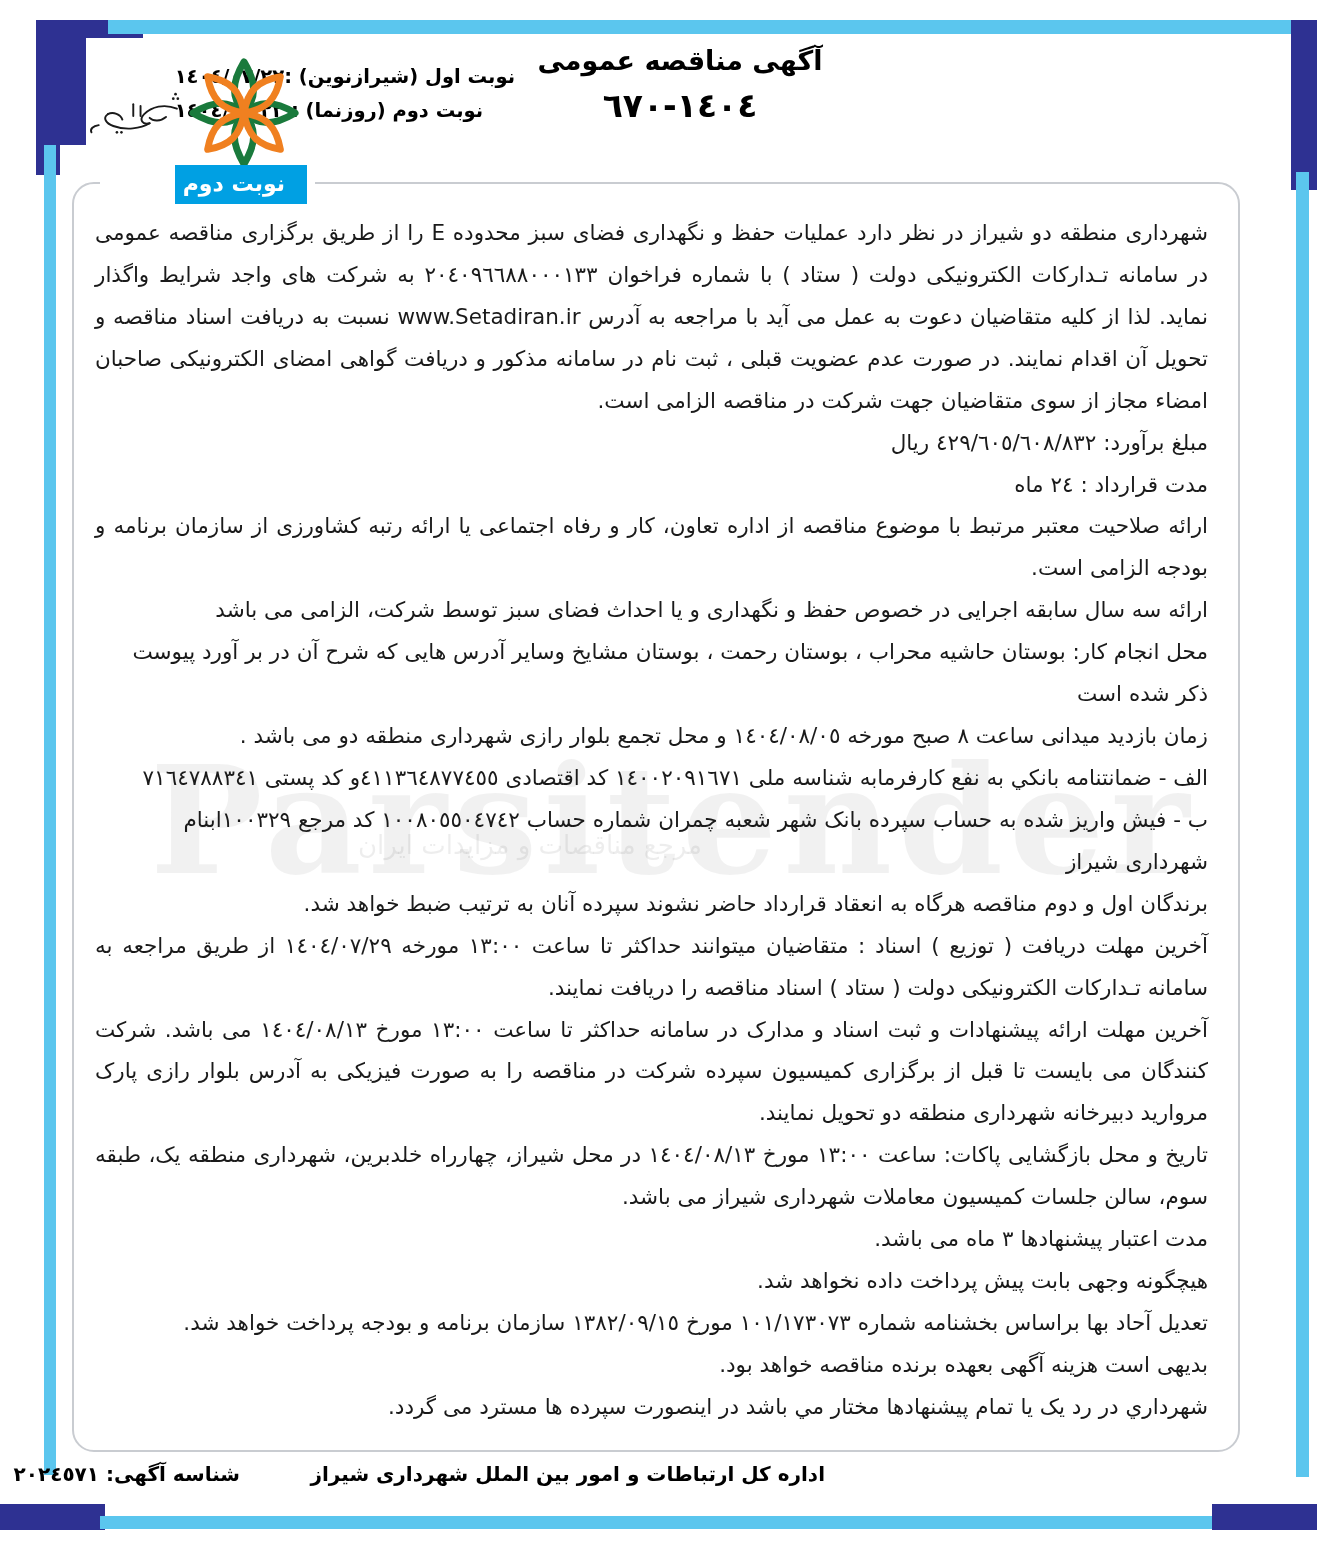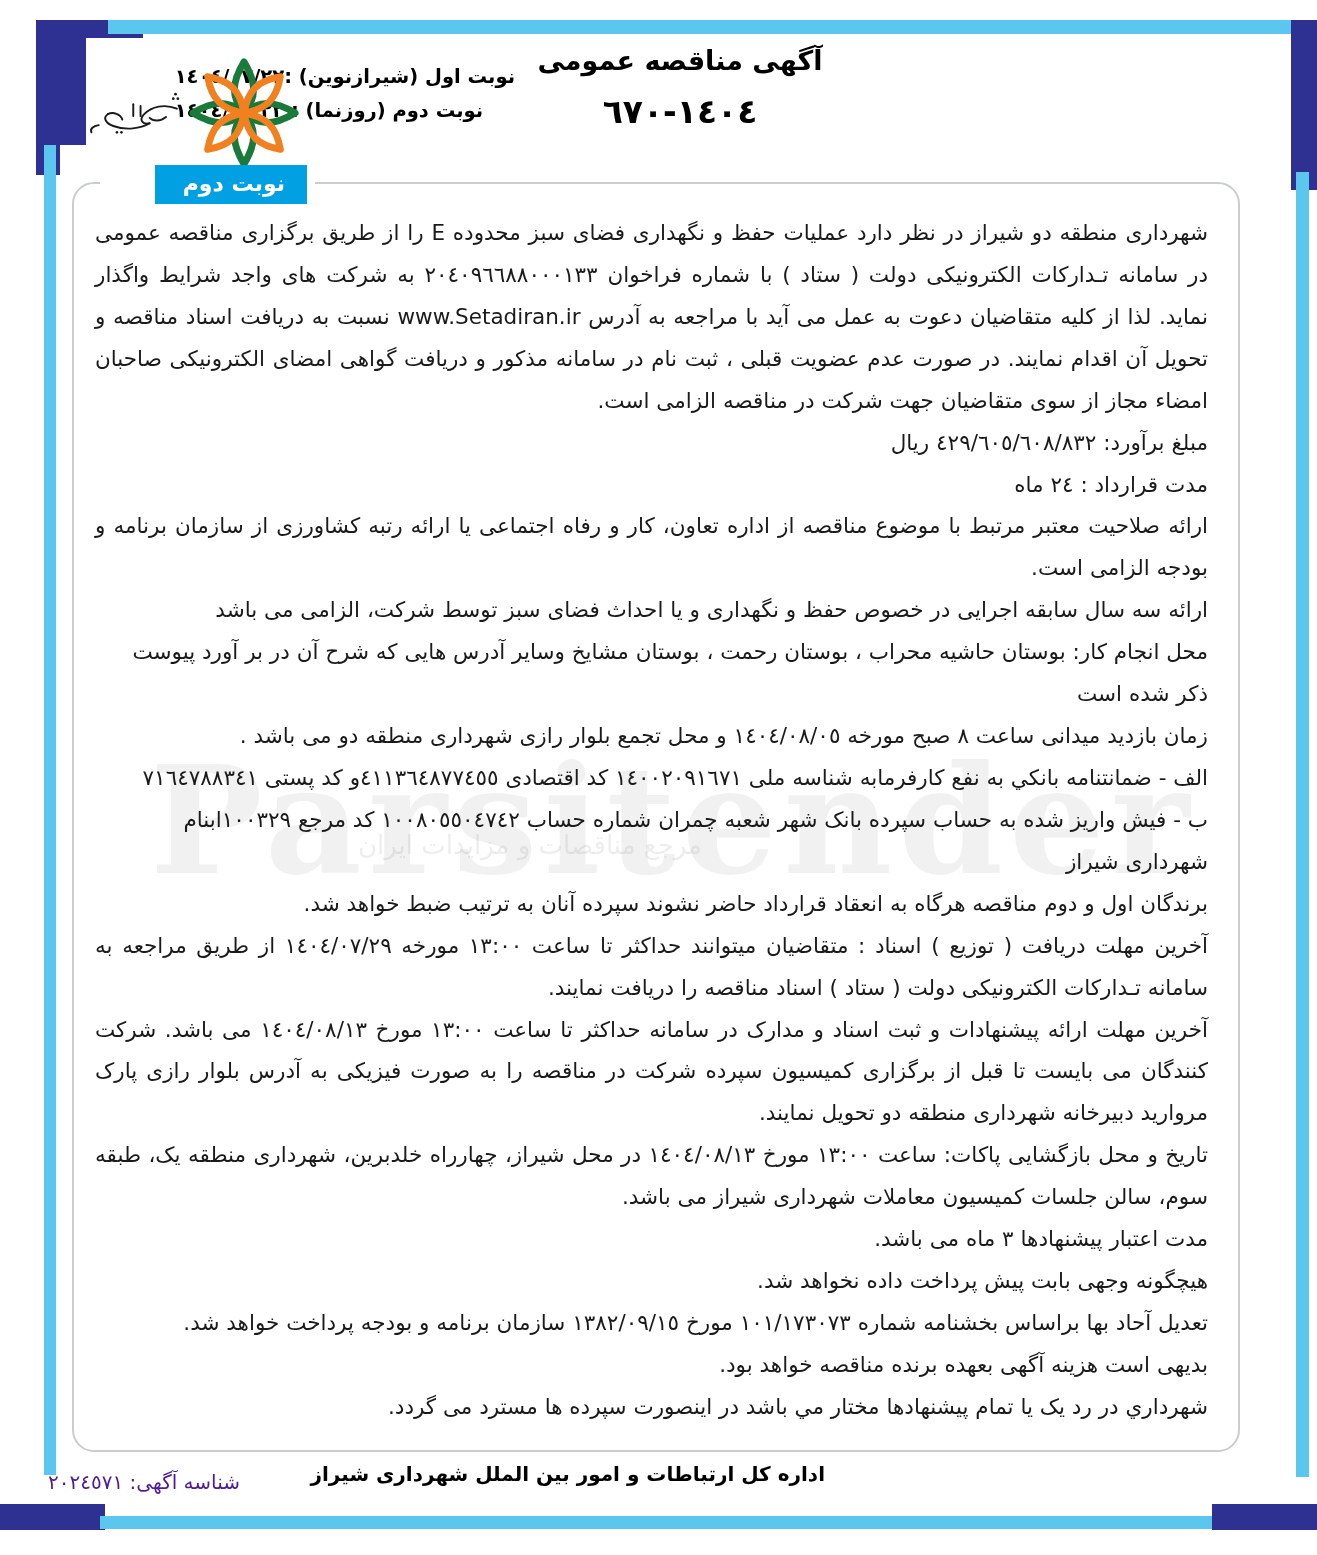--- a/index.html
+++ b/index.html
@@ -91,21 +91,21 @@
     font-size: 27px;
     font-weight: bold;
     color: #000;
     letter-spacing: -0.5px;
     line-height: 1.25;
   }
   .tender-no {
     font-size: 33px;
     font-weight: bold;
     color: #000;
-    margin-top: 14px;
+    margin-top: 8px;
     direction: ltr;
     unicode-bidi: embed;
   }
 
   
   .logo-wrap {
     position: absolute; left: 20px; top: 10px;
     width: 230px; height: 125px;
   }
   .logo-flower { position: absolute; left: 105px; top: 4px; }
@@ -121,21 +121,21 @@
     border: 2px solid #c9ccd1;
     border-radius: 22px;
     background: transparent;
   }
   .badge {
     position: absolute; right: 1010px; top: 165px;
     background: #00a0e3;
     color: #fff;
     font-weight: bold;
     font-size: 22px;
-    padding: 6px 22px 8px 28px;
+    padding: 6px 22px 8px 8px;
     letter-spacing: 2px;
     z-index: 5;
     line-height: 1.15;
   }
   .badge-mask {
     position: absolute; right: 1002px; top: 176px;
     width: 215px; height: 14px;
     background: #ffffff;
     z-index: 4;
   }
@@ -192,23 +192,22 @@
     direction: rtl;
     z-index: 3;
   }
   .footer-org {
     position: absolute; right: 405px; top: 0;
     font-size: 20px; font-weight: bold; color: #000;
     white-space: nowrap;
   }
   .footer-id {
     position: absolute; right: 990px; top: 0;
-    font-size: 20px; font-weight: normal; color: #4c1d95;
+    font-size: 20px; font-weight: bold; color: #000000;
     white-space: nowrap;
-    margin-top: 8px;
   }
 </style>
 </head>
 <body>
 
 <div class="frame-navy-top"></div>
 <div class="frame-navy-left2"></div>
 <div class="frame-navy-left"></div>
 <div class="frame-cyan-top"></div>
 <div class="frame-cyan-left"></div>

